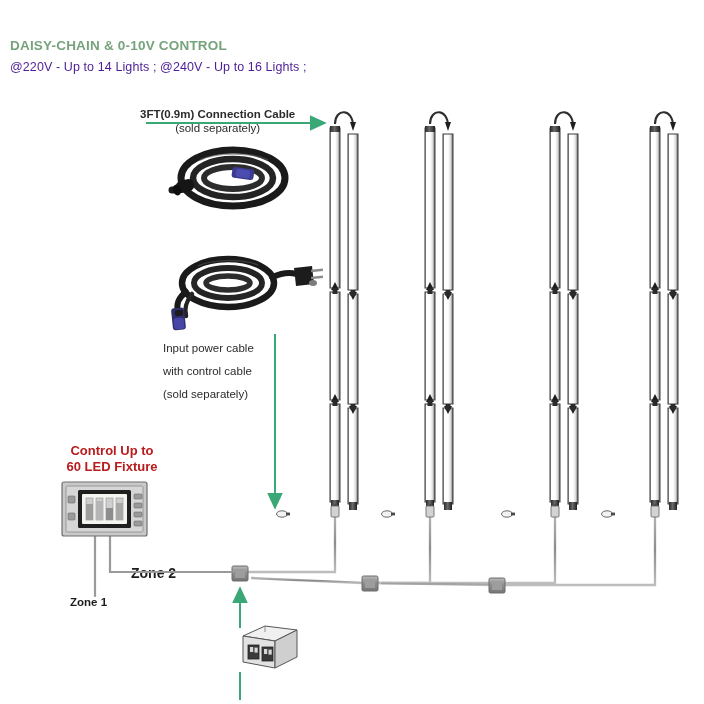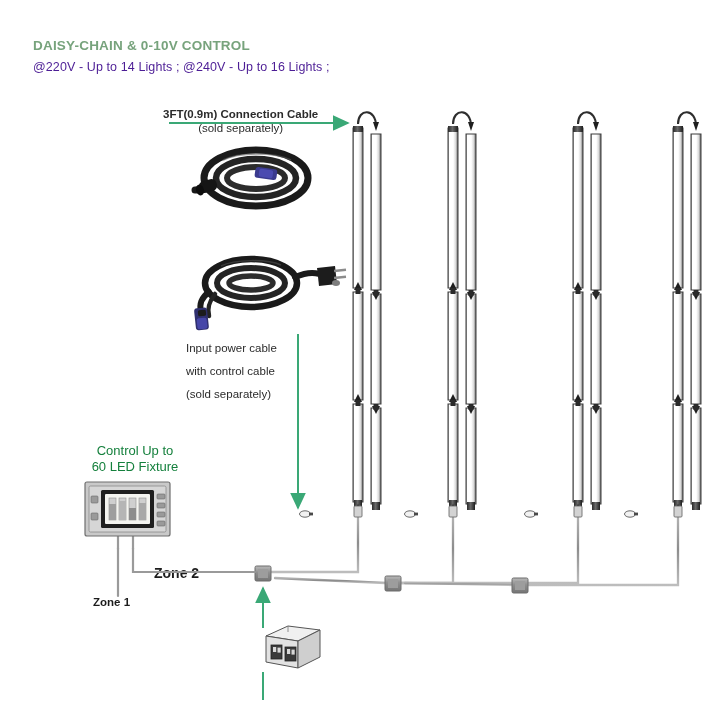--- a/index.html
+++ b/index.html
@@ -3,21 +3,21 @@
 <meta charset="utf-8">
 <style>
   html,body{margin:0;padding:0;}
   body{
     width:704px;height:704px;
     background:#ffffff;
     font-family:"Liberation Sans", sans-serif;
     overflow:hidden;
     position:relative;
   }
-  #stage{position:absolute;left:0;top:0;width:608px;height:704px;margin-left:23px;}
+  #stage{position:absolute;left:0;top:0;width:608px;height:704px;}
 
   
   .txt{position:absolute;white-space:pre;}
 
   #hdr-title{
     left:10px;top:38px;
     font-size:13.5px;font-weight:bold;
     color:#77a37c;letter-spacing:0.2px;
   }
   #hdr-sub{
@@ -32,21 +32,21 @@
   }
   #lbl-conncable .sub{font-weight:normal;}
 
   #lbl-inputcable{
     left:163px;top:337px;
     font-size:11.5px;color:#2b2b2b;line-height:23px;
   }
 
   #lbl-control{
     left:48px;top:443px;
-    font-size:13px;color:#15803d;font-weight:normal;line-height:16px;
+    font-size:13px;color:#b91c1c;font-weight:bold;line-height:16px;
     text-align:center;width:128px;
   }
 
   #lbl-zone2{
     left:131px;top:565px;
     font-size:14px;color:#1c1c1c;font-weight:bold;
   }
   #lbl-zone1{
     left:70px;top:596px;
     font-size:11.5px;color:#1c1c1c;font-weight:bold;

